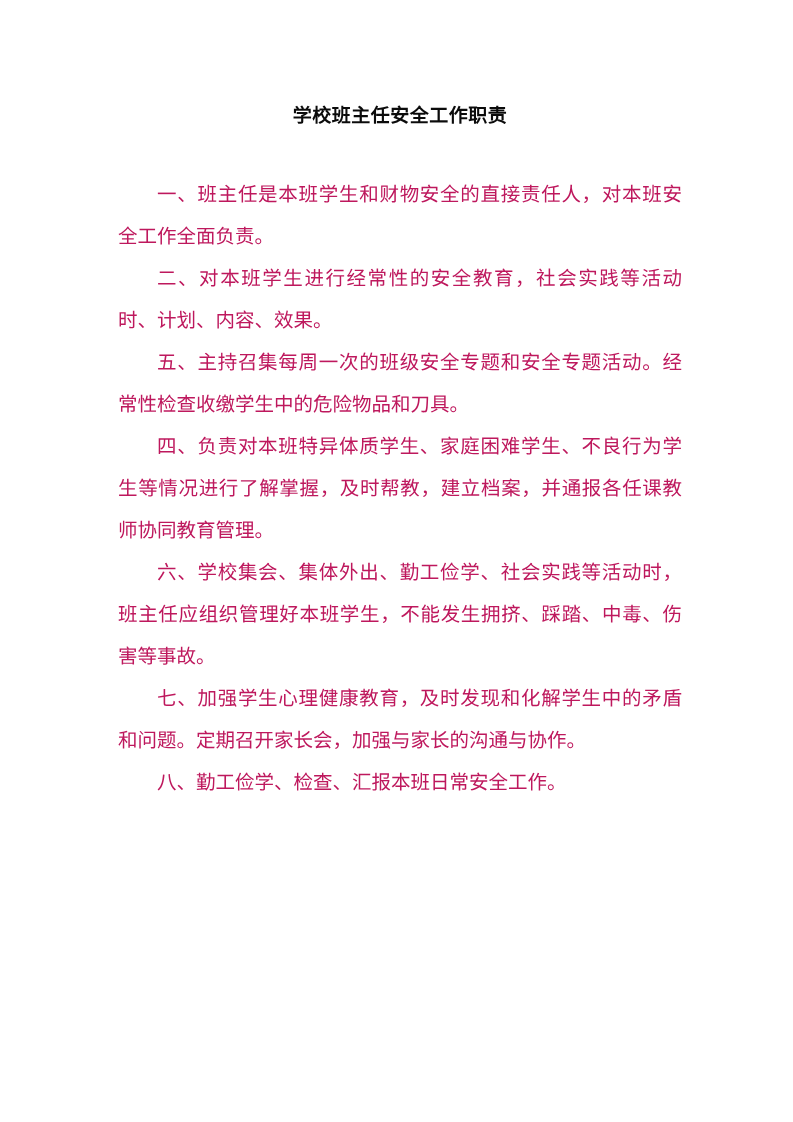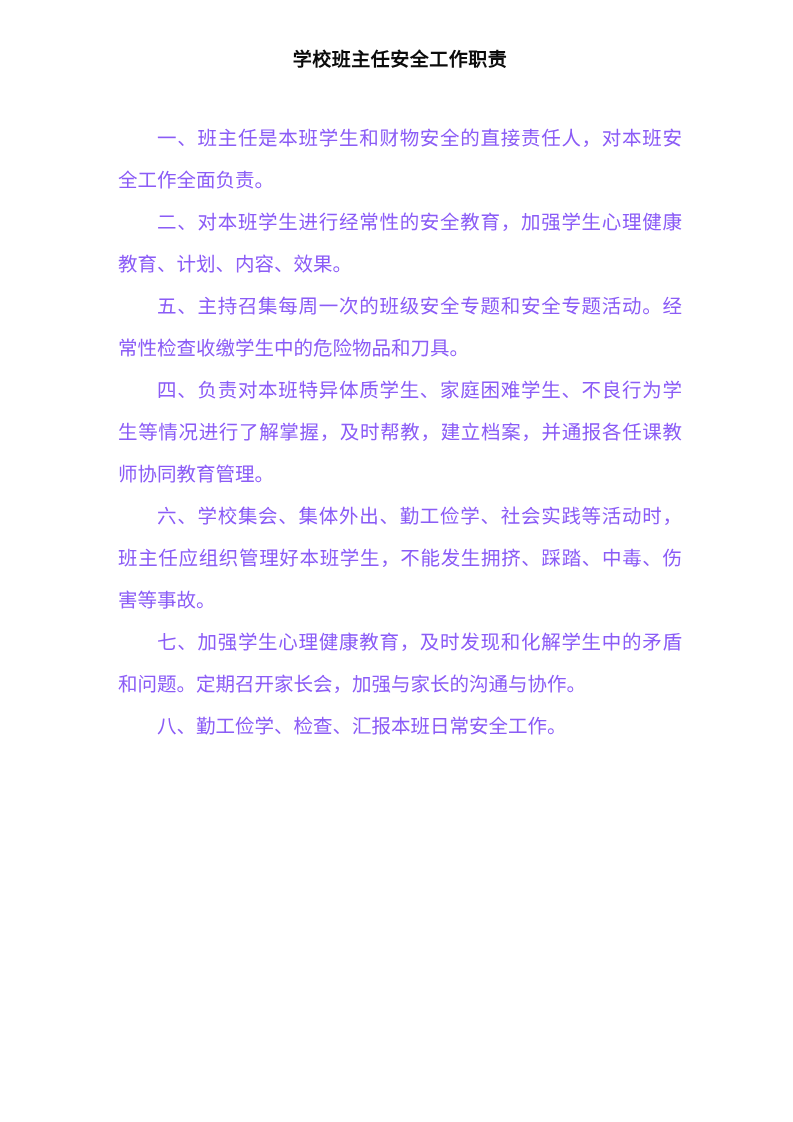--- a/index.html
+++ b/index.html
@@ -29,56 +29,56 @@
     width: 564px;
   }
 
   .doc-title {
     font-size: 19px;
     font-weight: bold;
     text-align: center;
     letter-spacing: 0.5px;
     color: #0b0b0b;
     margin: 0;
-    padding-top: 47px;
+    padding-top: 103px;
     line-height: 26px;
   }
 
   .body-block {
     margin-top: 44px;
   }
 
   .para {
     font-size: 19.5px;
     line-height: 42px;
     text-align: justify;
     text-justify: inter-ideograph;
     text-indent: 39px;
     margin: 0 0 0 0;
-    color: #8b5cf6;
+    color: #be185d;
     letter-spacing: 0px;
     word-break: break-all;
   }
 
   
   .para:last-child {
     margin-bottom: 0;
   }
 </style>
 </head>
 <body>
 
 <div class="page">
   <div class="content">
 
     <h1 class="doc-title">学校班主任安全工作职责</h1>
 
     <div class="body-block">
       <p class="para">一、班主任是本班学生和财物安全的直接责任人，对本班安全工作全面负责。</p>
-      <p class="para">二、对本班学生进行经常性的安全教育，加强学生心理健康教育、计划、内容、效果。</p>
+      <p class="para">二、对本班学生进行经常性的安全教育，社会实践等活动时、计划、内容、效果。</p>
       <p class="para">五、主持召集每周一次的班级安全专题和安全专题活动。经常性检查收缴学生中的危险物品和刀具。</p>
       <p class="para">四、负责对本班特异体质学生、家庭困难学生、不良行为学生等情况进行了解掌握，及时帮教，建立档案，并通报各任课教师协同教育管理。</p>
       <p class="para">六、学校集会、集体外出、勤工俭学、社会实践等活动时，班主任应组织管理好本班学生，不能发生拥挤、踩踏、中毒、伤害等事故。</p>
       <p class="para">七、加强学生心理健康教育，及时发现和化解学生中的矛盾和问题。定期召开家长会，加强与家长的沟通与协作。</p>
       <p class="para">八、勤工俭学、检查、汇报本班日常安全工作。</p>
     </div>
 
   </div>
 </div>
 

